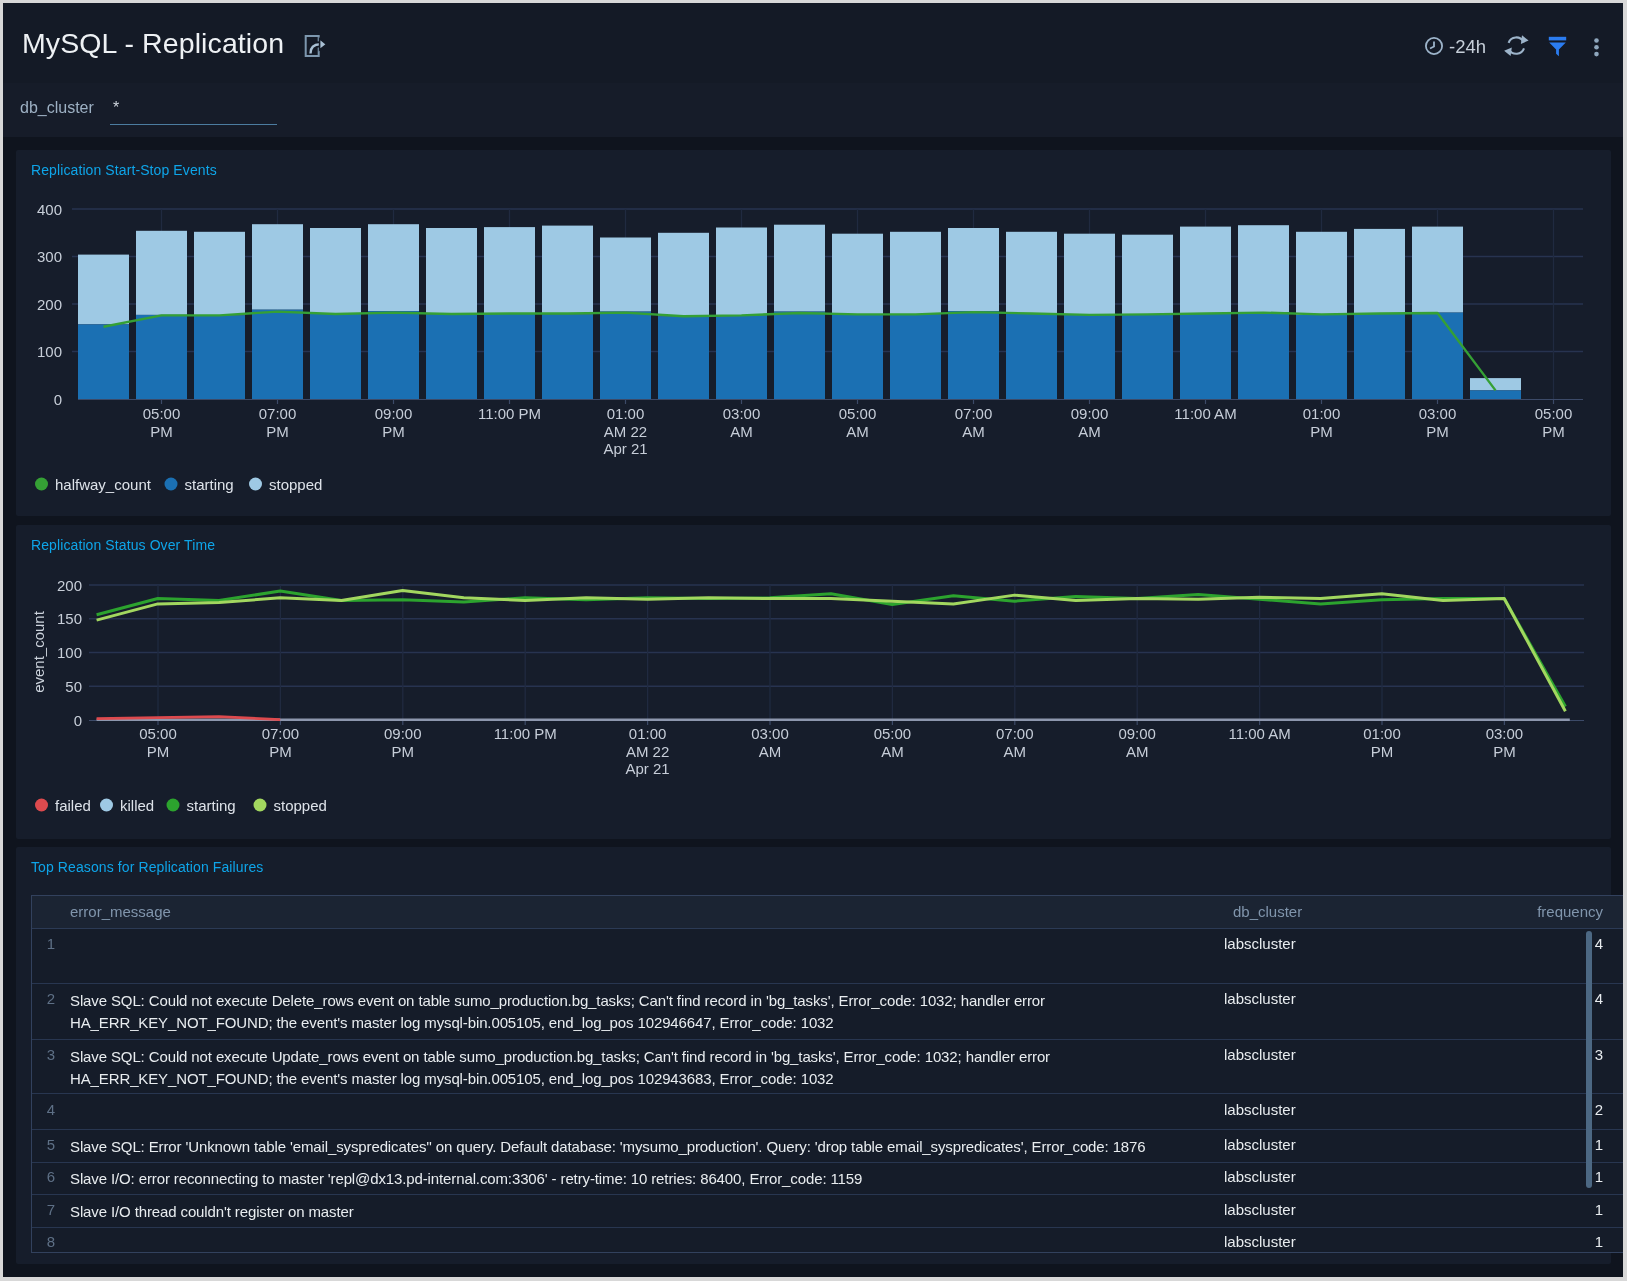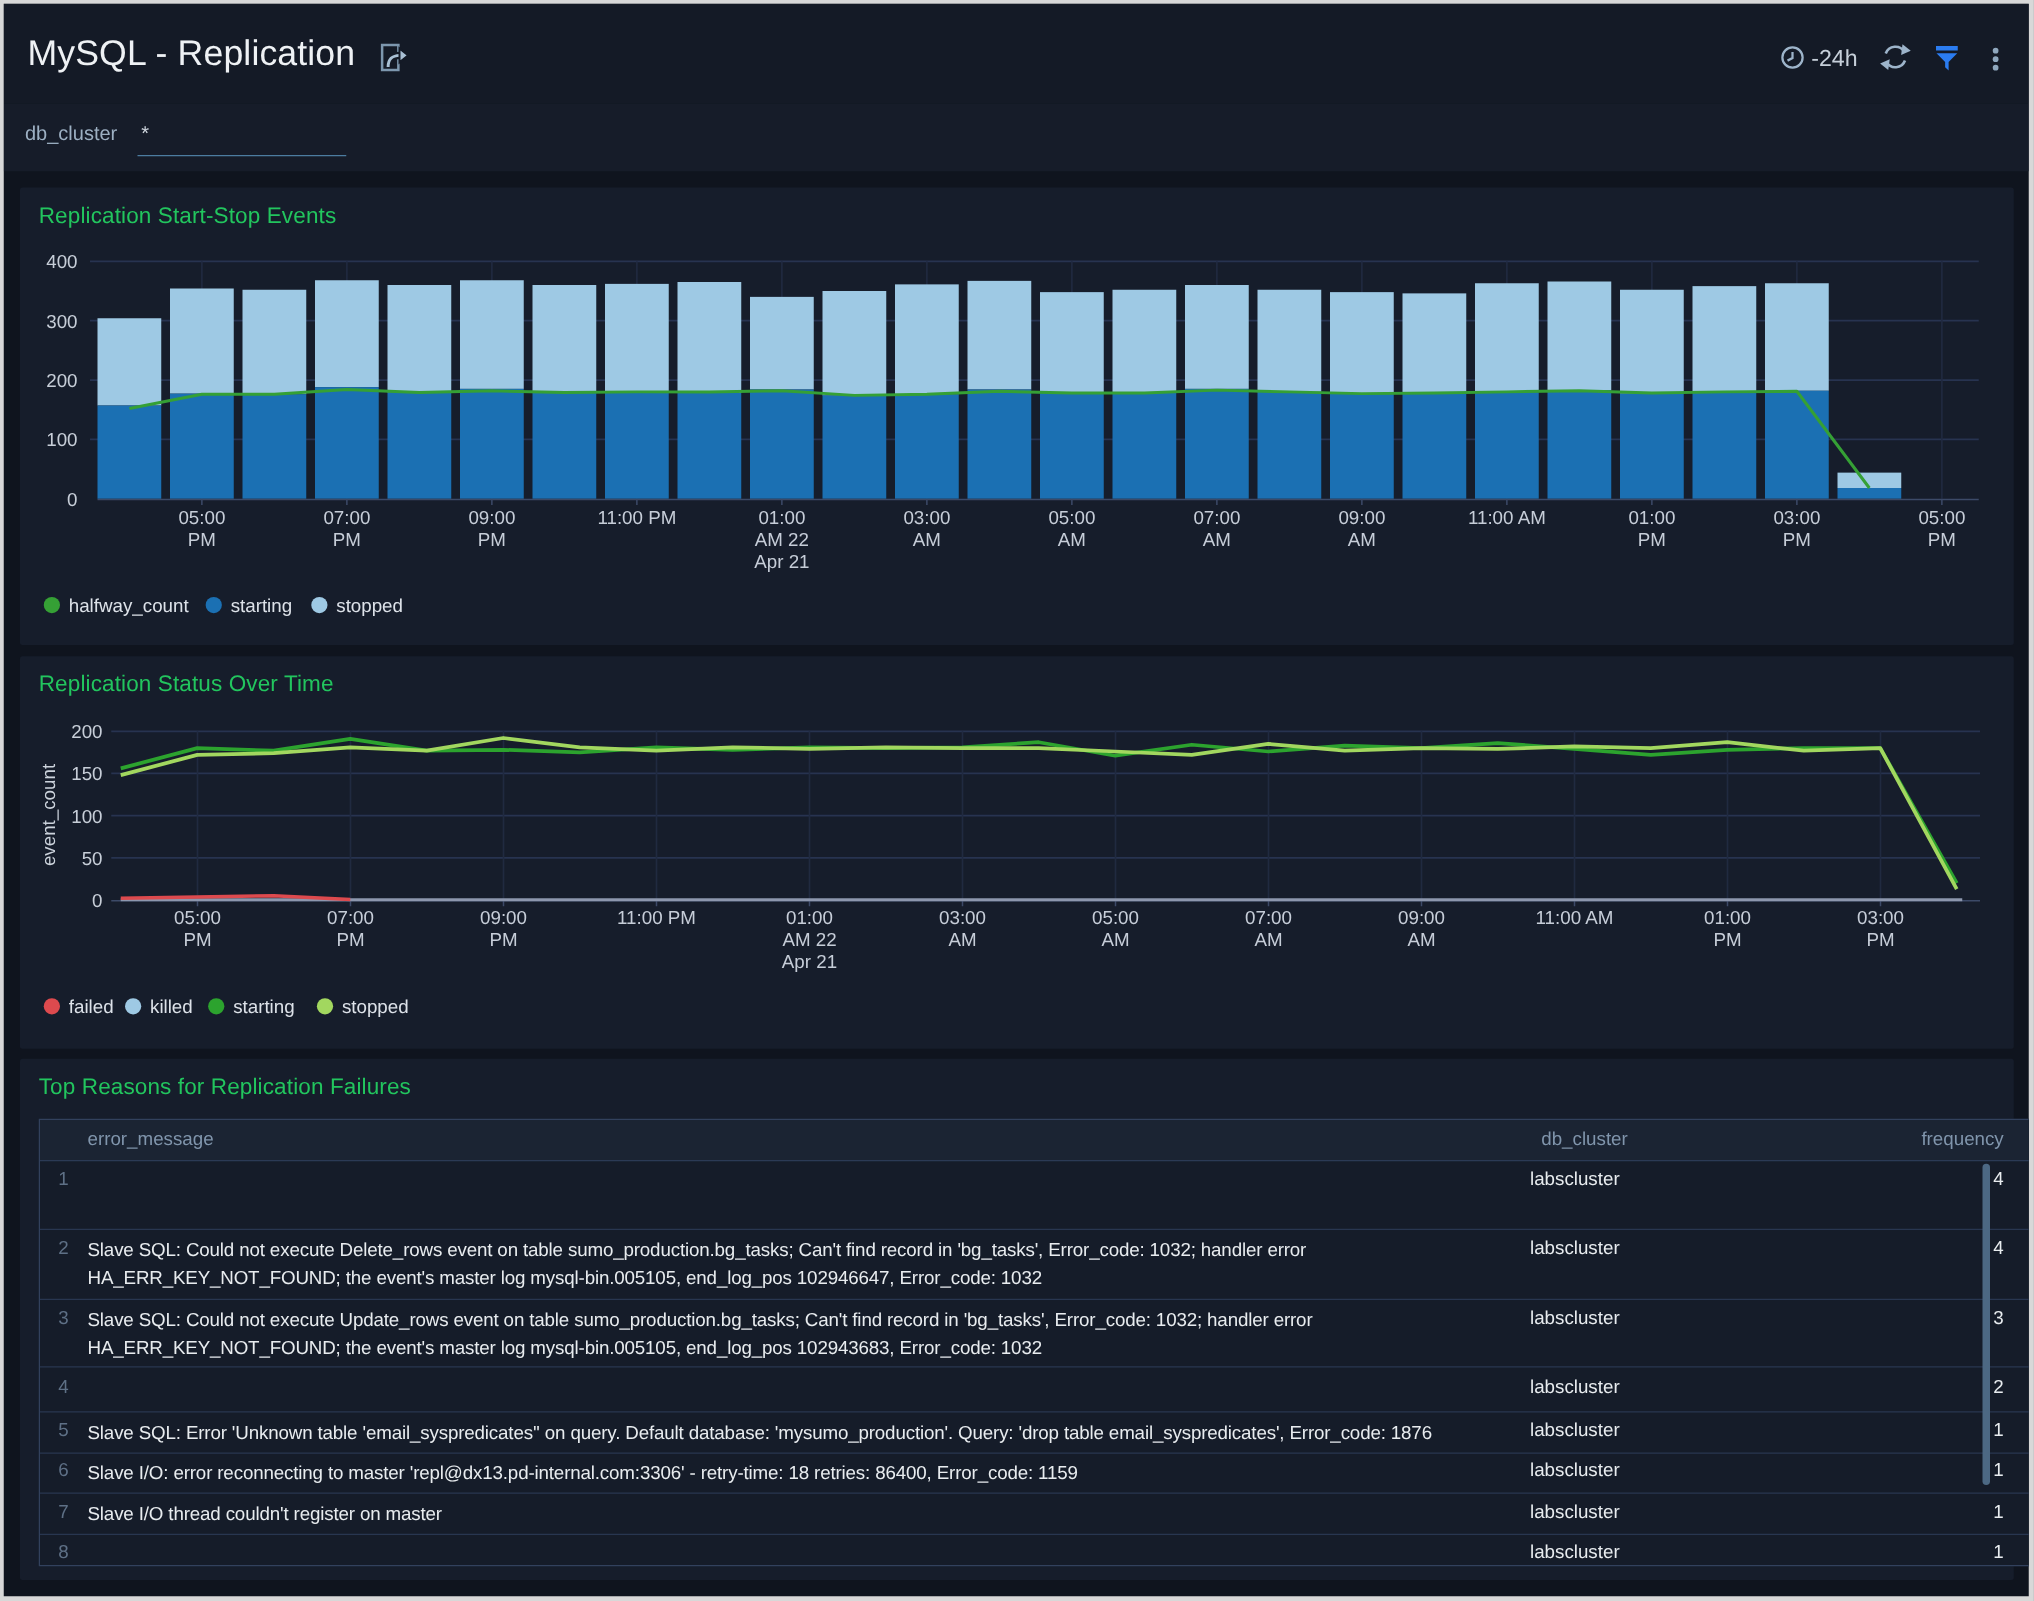--- a/index.html
+++ b/index.html
@@ -4,21 +4,21 @@
 * { margin:0; padding:0; box-sizing:border-box; }
 html,body { width:1627px; height:1281px; background:#d8d8d8; font-family:"Liberation Sans", sans-serif; }
 #app { position:absolute; left:3px; top:3px; width:1620px; height:1274px; background:#0f141e; overflow:hidden; }
 #topbar { position:absolute; left:0; top:0; width:100%; height:80px; background:#141a26; }
 #topbar h1 { position:absolute; left:19px; top:24px; font-size:28.5px; font-weight:400; color:#eef1f4; letter-spacing:0.1px; }
 #filterrow { position:absolute; left:0; top:80px; width:100%; height:54px; background:#161c29; }
 #filterrow .lab { position:absolute; left:17px; top:16px; font-size:16px; color:#9db0c3; }
 #filterrow .star { position:absolute; left:110px; top:16px; font-size:16px; color:#cfd6de; }
 #filterrow .line { position:absolute; left:107px; top:41px; width:167px; border-bottom:1.4px solid #4c7ca0; }
 .panel { position:absolute; left:13px; width:1595px; background:#161d2b; border-radius:2px; }
-.panel h2 { position:absolute; left:15px; top:12px; font-size:18px; font-weight:400; color:#22c55e; letter-spacing:0.1px; }
+.panel h2 { position:absolute; left:15px; top:12px; font-size:14px; font-weight:400; color:#0ea5e9; letter-spacing:0.1px; }
 #p1 { top:147px; height:366px; }
 #p2 { top:522px; height:314px; }
 #p3 { top:844px; height:417px; }
 #p1 svg, #p2 svg { position:absolute; left:0; top:0; }
 #tbl { position:absolute; left:15px; top:48px; width:1600px; height:358px; border:1px solid #32415d; background:#151c29; overflow:hidden; }
 #thead { position:relative; height:33px; background:#1b2433; border-bottom:1px solid #2b3a55; color:#8095ac; font-size:15px; }
 #thead span { position:absolute; top:7px; }
 .row { position:relative; border-bottom:1px solid #283650; font-size:15px; color:#e8ecef; }
 .idx { position:absolute; left:0; width:23px; text-align:right; color:#5e7086; }
 .msg { position:absolute; left:38px; right:420px; line-height:21.5px; letter-spacing:-0.12px; }
@@ -295,21 +295,21 @@
 <span class="freq" style="top:7px">2</span>
 </div>
 <div class="row" style="height:33px">
 <span class="idx" style="top:6px">5</span>
 <div class="msg" style="padding-top:6px">Slave SQL: Error 'Unknown table 'email_syspredicates'' on query. Default database: 'mysumo_production'. Query: 'drop table email_syspredicates', Error_code: 1876</div>
 <span class="clu" style="top:6px">labscluster</span>
 <span class="freq" style="top:6px">1</span>
 </div>
 <div class="row" style="height:32px">
 <span class="idx" style="top:5px">6</span>
-<div class="msg" style="padding-top:5px">Slave I/O: error reconnecting to master 'repl@dx13.pd-internal.com:3306' - retry-time: 18 retries: 86400, Error_code: 1159</div>
+<div class="msg" style="padding-top:5px">Slave I/O: error reconnecting to master 'repl@dx13.pd-internal.com:3306' - retry-time: 10 retries: 86400, Error_code: 1159</div>
 <span class="clu" style="top:5px">labscluster</span>
 <span class="freq" style="top:5px">1</span>
 </div>
 <div class="row" style="height:33px">
 <span class="idx" style="top:6px">7</span>
 <div class="msg" style="padding-top:6px">Slave I/O thread couldn't register on master</div>
 <span class="clu" style="top:6px">labscluster</span>
 <span class="freq" style="top:6px">1</span>
 </div>
 <div class="row" style="height:27px">

